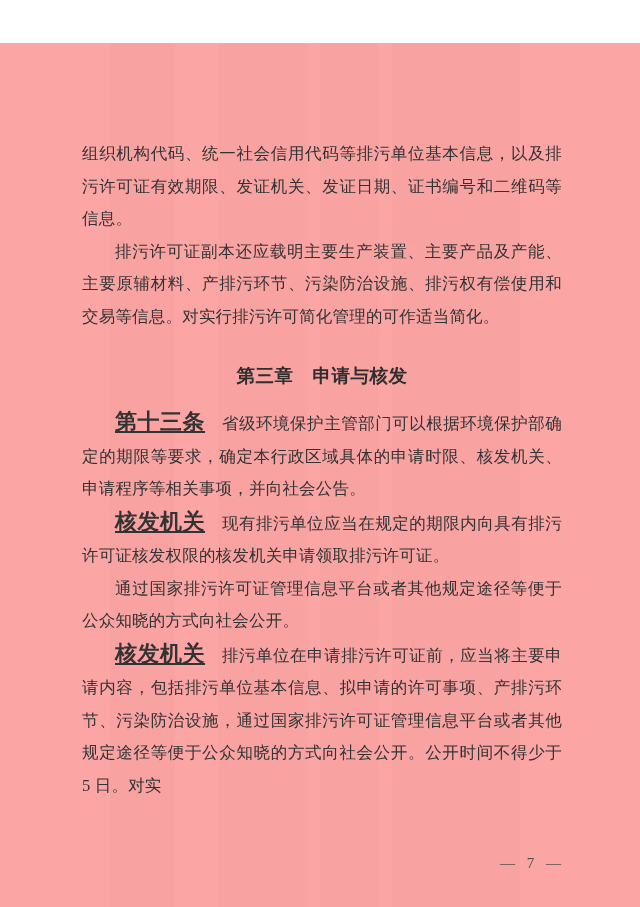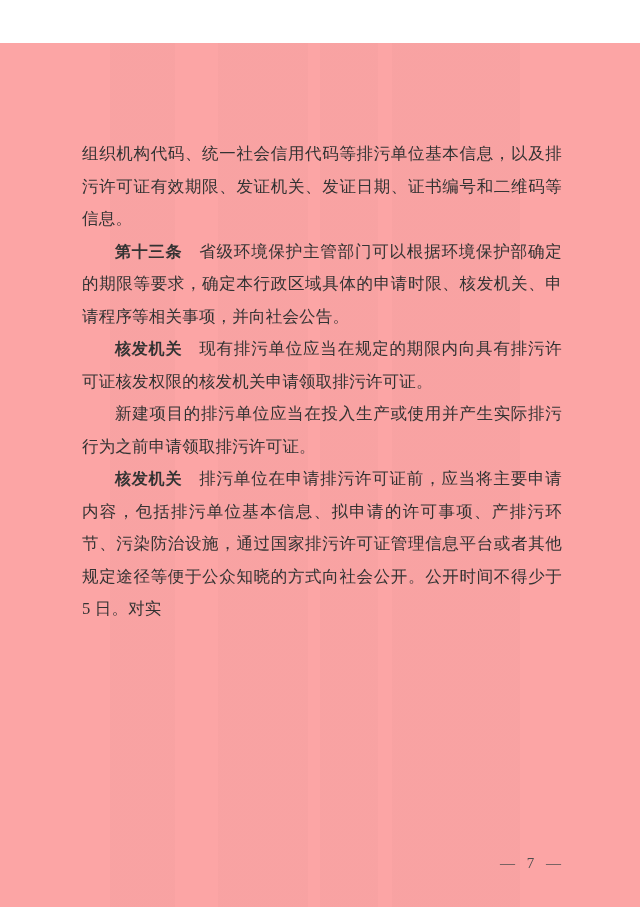--- a/index.html
+++ b/index.html
@@ -48,21 +48,22 @@
     text-indent: 33px;
     letter-spacing: 0.2px;
   }
   .para.no-indent {
     text-indent: 0;
   }
   .lead {
     font-weight: bold;
     font-family: "Liberation Sans", "DejaVu Sans", sans-serif;
     margin-right: 17px;
-    font-size: 16px;
+    font-size: 22px;
+    text-decoration: underline;
   }
   .chapter-heading {
     margin: 26px 0 14px 0;
     text-align: center;
     font-weight: bold;
     font-family: "Liberation Sans", "DejaVu Sans", sans-serif;
     font-size: 18.5px;
     line-height: 33px;
     letter-spacing: 0.5px;
     color: #2e2e2e;
@@ -79,28 +80,30 @@
   }
 </style>
 </head>
 <body>
 
 <div class="page">
   <div class="content">
 
     <p class="para no-indent">组织机构代码、统一社会信用代码等排污单位基本信息，以及排污许可证有效期限、发证机关、发证日期、证书编号和二维码等信息。</p>
 
+    <p class="para">排污许可证副本还应载明主要生产装置、主要产品及产能、主要原辅材料、产排污环节、污染防治设施、排污权有偿使用和交易等信息。对实行排污许可简化管理的可作适当简化。</p>
 
 
+    <h2 class="chapter-heading">第三章　申请与核发</h2>
 
     <p class="para"><span class="lead">第十三条</span><span>省级环境保护主管部门可以根据环境保护部确定的期限等要求，确定本行政区域具体的申请时限、核发机关、申请程序等相关事项，并向社会公告。</span></p>
 
     <p class="para"><span class="lead">核发机关</span><span>现有排污单位应当在规定的期限内向具有排污许可证核发权限的核发机关申请领取排污许可证。</span></p>
 
-    <p class="para">新建项目的排污单位应当在投入生产或使用并产生实际排污行为之前申请领取排污许可证。</p>
+    <p class="para">通过国家排污许可证管理信息平台或者其他规定途径等便于公众知晓的方式向社会公开。</p>
 
 
     <p class="para"><span class="lead">核发机关</span><span>排污单位在申请排污许可证前，应当将主要申请内容，包括排污单位基本信息、拟申请的许可事项、产排污环节、污染防治设施，通过国家排污许可证管理信息平台或者其他规定途径等便于公众知晓的方式向社会公开。公开时间不得少于 5 日。对实</span></p>
 
   </div>
 
   <div class="footer">— 7 —</div>
 </div>
 
 </body></html>

